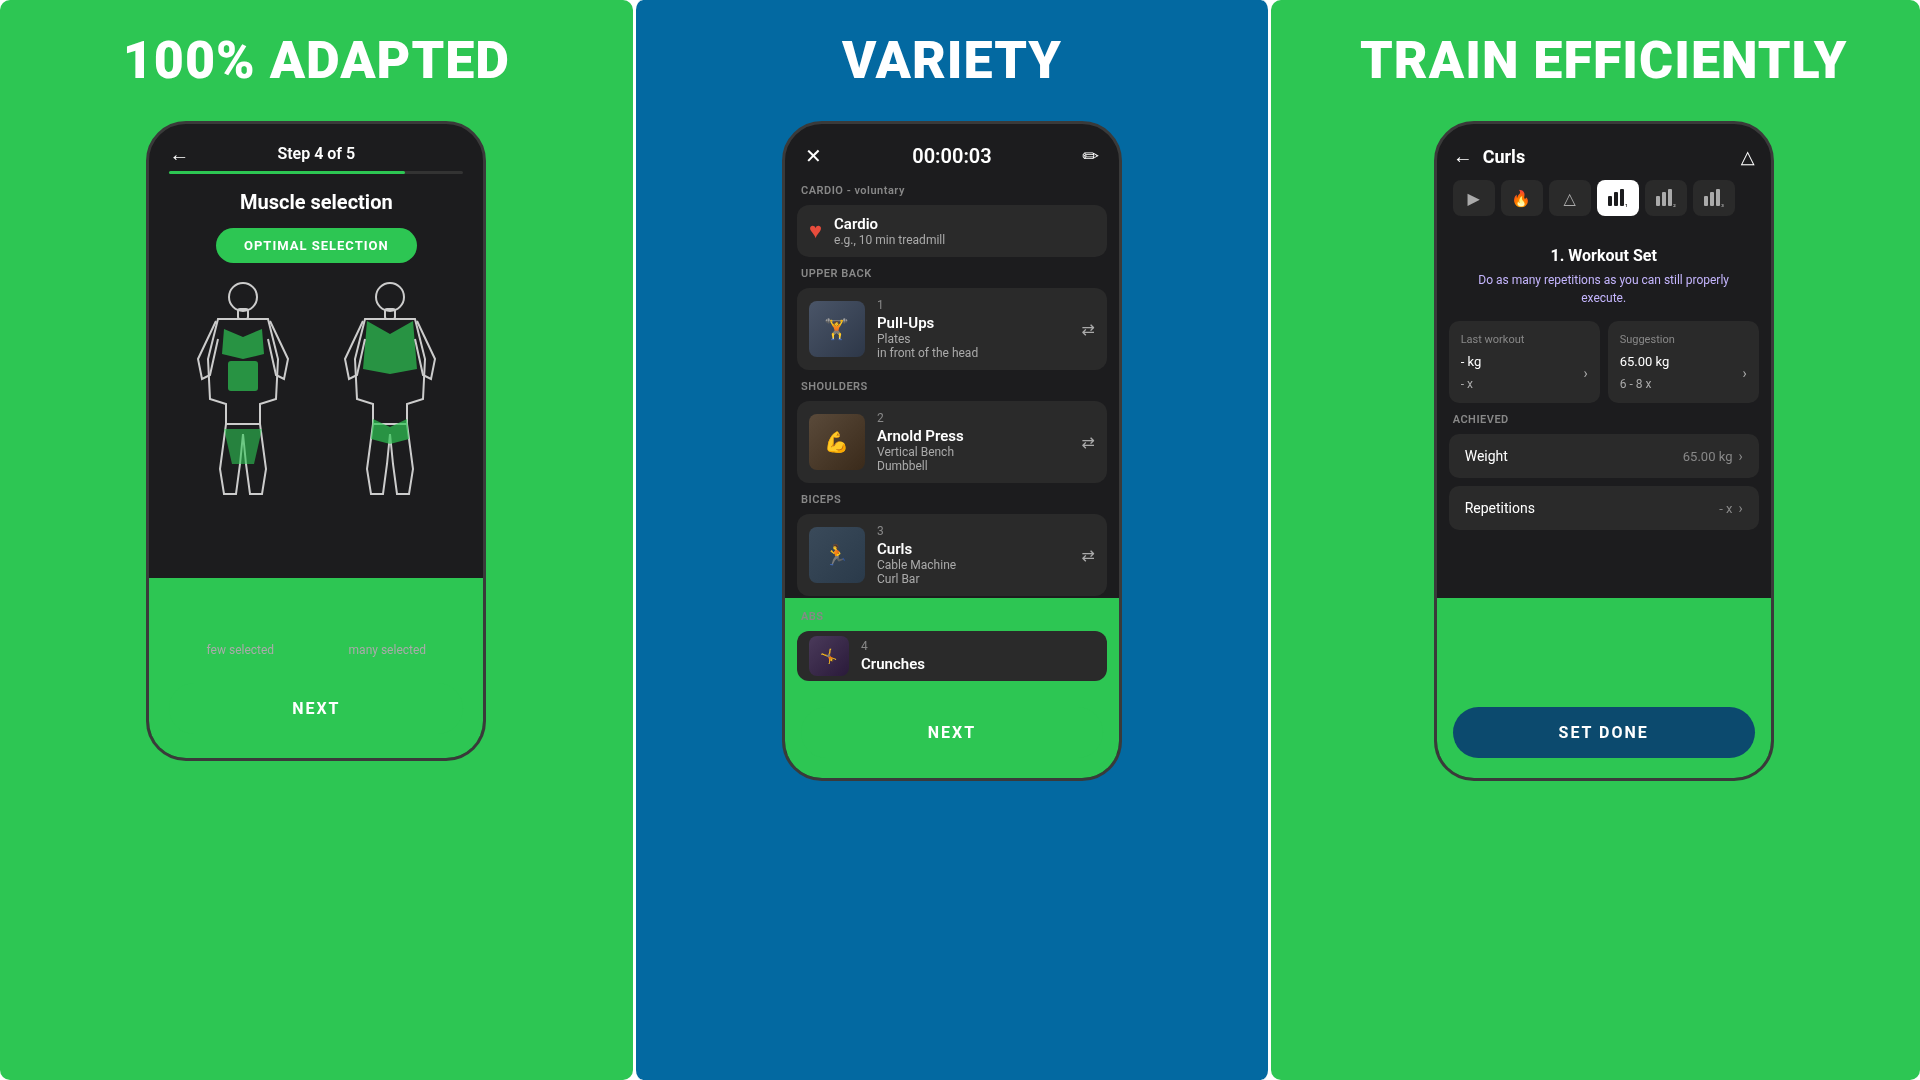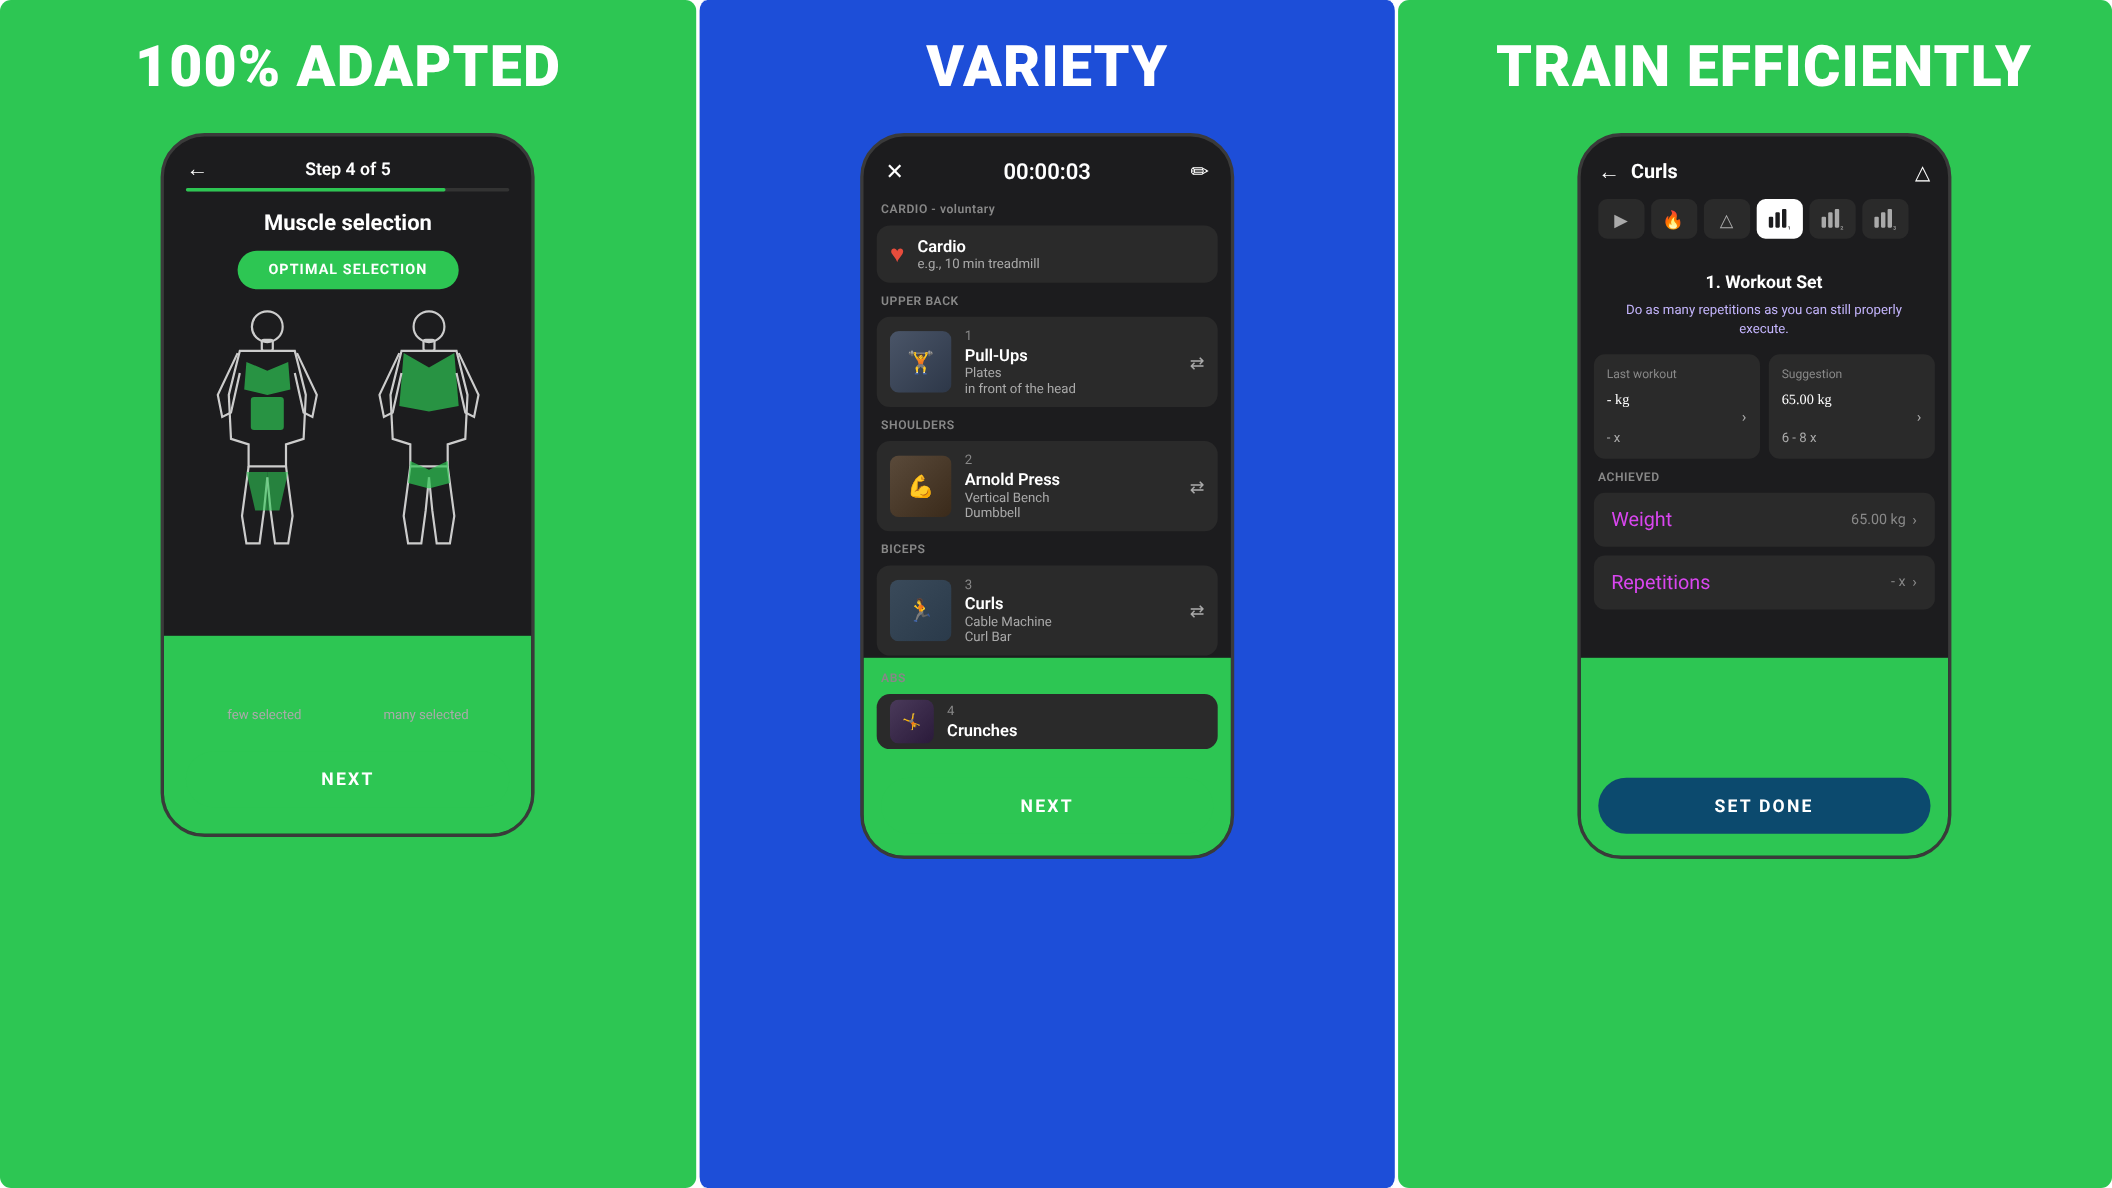--- a/index.html
+++ b/index.html
@@ -14,21 +14,21 @@
     
     .panel {
       flex: 1;
       display: flex;
       flex-direction: column;
       align-items: center;
       position: relative;
       border-radius: 10px;
     }
     .panel-1 { background: #2dc653; }
-    .panel-2 { background: #1d4ed8; border-left: 3px solid #fff; border-right: 3px solid #fff; }
+    .panel-2 { background: #0369a1; border-left: 3px solid #fff; border-right: 3px solid #fff; }
     .panel-3 { background: #2dc653; padding-left: 16px; }
 
     .panel-header {
       color: #fff;
       font-size: 52px;
       font-weight: 900;
       text-transform: uppercase;
       padding: 30px 20px 20px;
       text-align: center;
       letter-spacing: 1px;
@@ -302,22 +302,21 @@
       flex: 1;
     }
     .p3-stat-label {
       color: #888;
       font-size: 11px;
       margin-bottom: 8px;
     }
     .p3-stat-value {
       color: #fff;
       font-size: 13px;
-      margin-bottom: 20px;
-      font-family: Liberation Serif, serif;
+      margin-bottom: 8px;
     }
     .p3-stat-sub {
       color: #aaa;
       font-size: 12px;
     }
     .p3-achieved-label {
       color: #888;
       font-size: 11px;
       font-weight: 600;
       letter-spacing: 0.5px;
@@ -326,22 +325,22 @@
     .p3-achieved-row {
       background: #2a2a2a;
       margin: 0 12px 8px;
       border-radius: 10px;
       display: flex;
       align-items: center;
       justify-content: space-between;
       padding: 14px 16px;
     }
     .p3-achieved-name {
-      color: #d946ef;
-      font-size: 18px;
+      color: #ffffff;
+      font-size: 14px;
     }
     .p3-achieved-val {
       color: #888;
       font-size: 13px;
       display: flex;
       align-items: center;
       gap: 6px;
     }
     .p3-chevron {
       color: #888;

